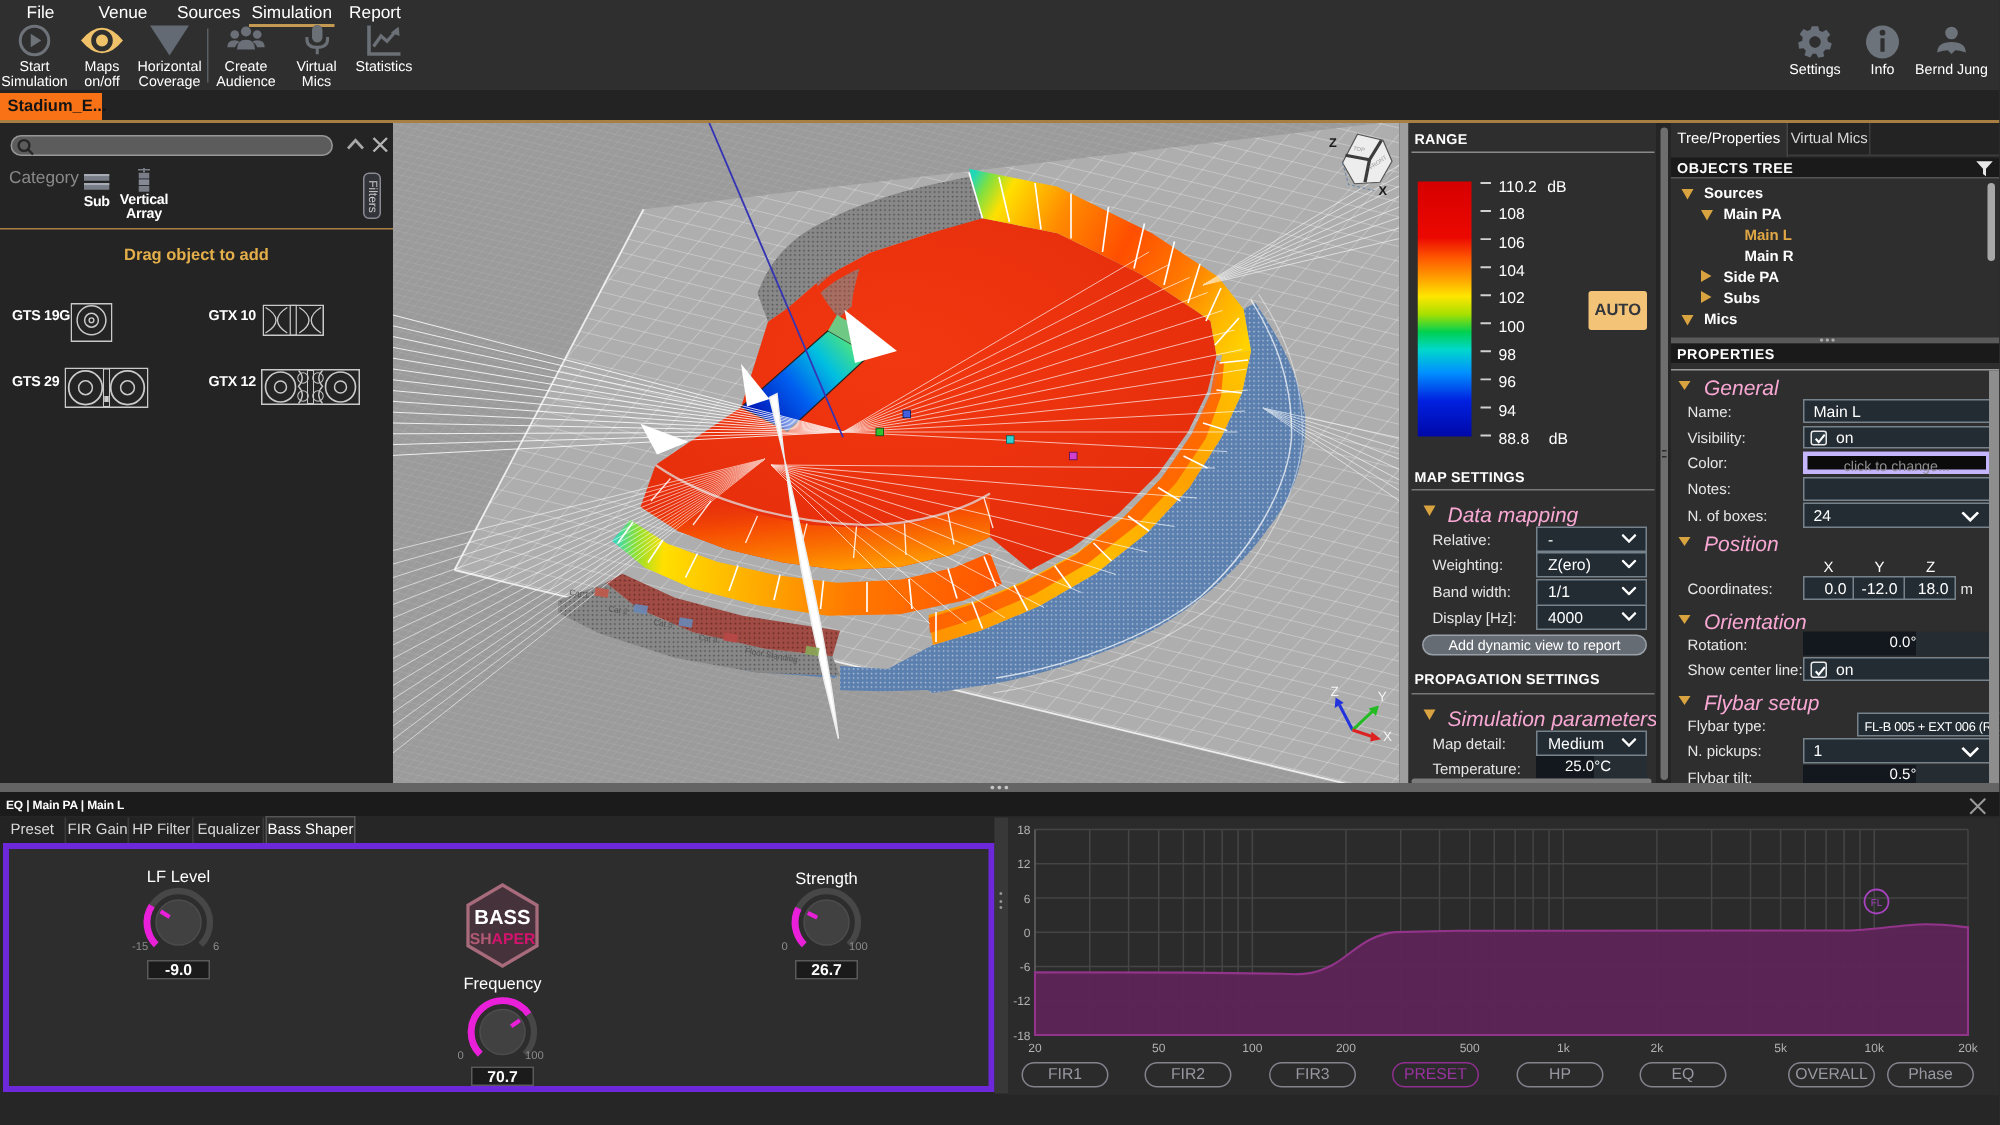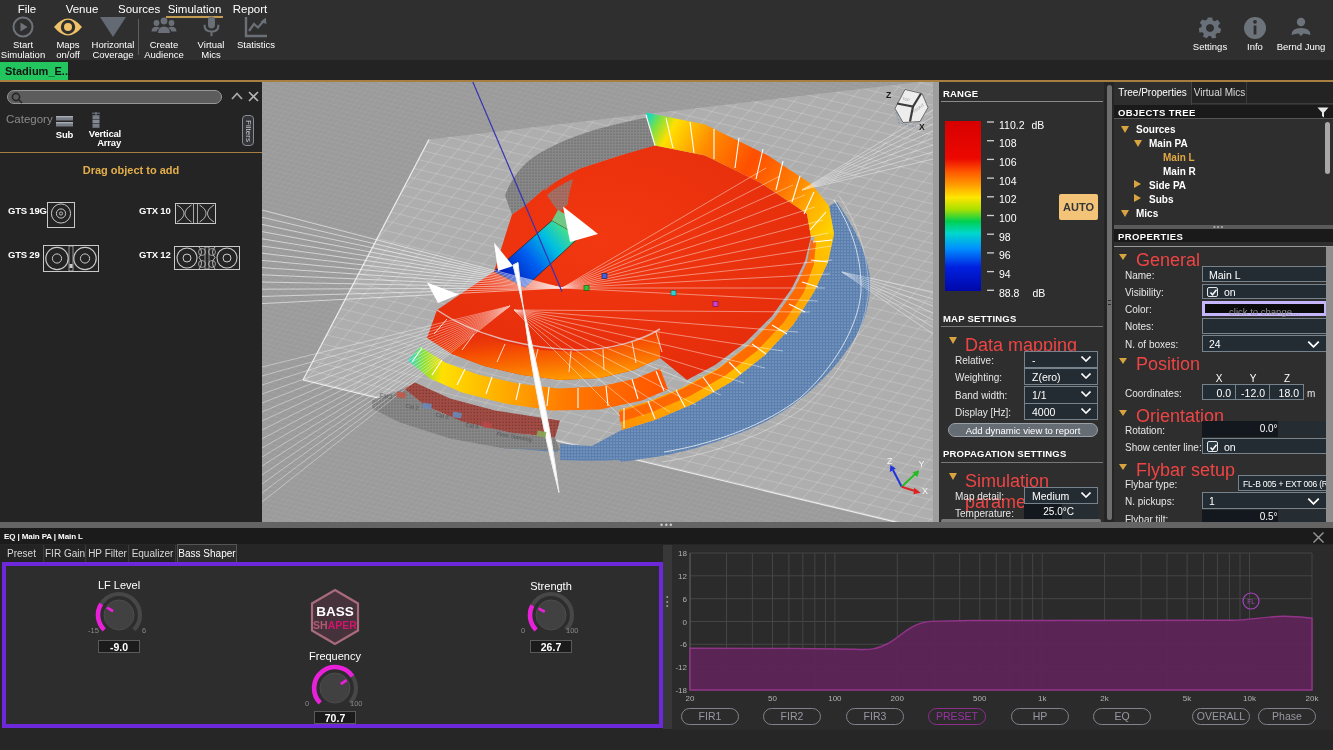--- a/index.html
+++ b/index.html
@@ -8,42 +8,42 @@
 #root{position:relative;width:1333px;height:750px;background:#2e2e2e;}
 
 #toolbar{left:0;top:0;width:1333px;height:60px;background:#2f2f2f;}
 .menu{top:3px;height:14px;font-size:11.5px;color:#fff;text-align:center;}
 #simline{left:166px;top:16px;width:57px;height:2px;background:#c39a52;}
 .tbtn{top:16px;text-align:center;color:#fff;font-size:9.5px;line-height:10px;}
 .tbtn svg{display:block;margin:0 auto 2px auto;}
 #tsep{left:138px;top:19px;width:1px;height:36px;background:#5a5f66;}
 
 #tabbar{left:0;top:60px;width:1333px;height:21px;background:#232323;}
-#doctab{left:0;top:62px;width:68px;height:19px;background:#22c55e;color:#141414;font-weight:bold;font-size:11px;padding:3px 0 0 5px;}
+#doctab{left:0;top:62px;width:68px;height:19px;background:#f97316;color:#141414;font-weight:bold;font-size:11px;padding:3px 0 0 5px;}
 #goldline{left:0;top:80px;width:1333px;height:1.5px;background:#a87f42;}
 
 #leftpanel{left:0;top:81.5px;width:262px;height:441px;background:#242424;}
 #search{left:7px;top:8px;width:215px;height:14px;background:#5c5c5c;border:1px solid #979797;border-radius:7px;}
 .lbl-cat{left:6px;top:31px;font-size:11.5px;color:#8a8a8a;}
 #golddiv{left:0;top:70px;width:262px;height:1.5px;background:#a87f42;}
 #dragtxt{left:0;top:82px;width:262px;text-align:center;color:#e4af4a;font-weight:bold;font-size:11px;}
 .spklbl{color:#fff;font-weight:bold;font-size:9.5px;letter-spacing:-0.2px;}
 
 #viewport{left:262px;top:81.5px;width:671px;height:441px;background:#9b9b9b;overflow:hidden;}
 #vscroll{left:933px;top:81.5px;width:6px;height:441px;background:#9e9e9e;}
 
 #rangepanel{left:939px;top:81.5px;width:175px;height:441px;background:#2e2e2e;overflow:hidden;}
 #rvscroll{left:1104px;top:81.5px;width:10px;height:441px;background:#252525;}
 .sechdr{color:#fff;font-size:9.5px;font-weight:bold;letter-spacing:.2px;}
 .dd{position:absolute;background:#232c33;border:1px solid #76838d;color:#fff;font-size:10.5px;}
 .ddchev{position:absolute;right:6px;top:4px;width:10px;height:6px;}
 .plabel{position:absolute;color:#e6e6e6;font-size:10px;}
 .tri{position:absolute;width:0;height:0;border-left:4.5px solid transparent;border-right:4.5px solid transparent;border-top:7px solid #d9a440;}
 .trir{position:absolute;width:0;height:0;border-top:4.5px solid transparent;border-bottom:4.5px solid transparent;border-left:7px solid #d9a440;}
-.shdr{position:absolute;color:#ef4444;font-size:18px;}
+.shdr{position:absolute;color:#f9a8d4;font-size:14px;font-style:italic;}
 
 #rightpanel{left:1114px;top:81.5px;width:219px;height:441px;background:#2e2e2e;}
 
 #splitter{left:0;top:522px;width:1333px;height:6px;background:#646464;}
 
 #eqpanel{left:0;top:528px;width:1333px;height:222px;background:#262626;}
 #eqhdr{left:4px;top:4px;color:#fff;font-size:8px;font-weight:bold;letter-spacing:-0.1px;}
 .eqtab{position:absolute;top:17px;height:17px;background:#232323;color:#d8d8d8;font-size:10px;text-align:center;padding-top:3px;border-right:1px solid #3a3a3a;white-space:nowrap;overflow:hidden;}
 #eqcontent{left:2px;top:34px;width:661px;height:166px;background:#2d2d2d;border:4px solid #6d28d9;}
 #eqsplit{left:663px;top:17px;width:9px;height:184px;background:#383838;}
@@ -164,21 +164,21 @@
       </svg>
     <div class="abs spklbl" style="left:52px;top:47px;width:25px;text-align:center;font-size:9.5px;">Sub</div>
 
     <svg class="abs" style="left:90px;top:30px;" width="12" height="17" viewBox="0 0 12 17">
         <line x1="6" y1="0" x2="6" y2="3" stroke="#787d87" stroke-width="1.2"></line>
         <line x1="2" y1="1.2" x2="10" y2="1.2" stroke="#787d87" stroke-width="1"></line>
         <rect x="2.5" y="3.2" width="7" height="3.8" fill="#787d87"></rect>
         <rect x="2.5" y="7.6" width="7" height="3.8" fill="#848994"></rect>
         <rect x="2.5" y="12" width="7" height="3.8" fill="#787d87"></rect>
       </svg>
-    <div class="abs spklbl" style="left:71px;top:47px;width:50px;text-align:right;font-size:9.5px;line-height:9.5px;">Vertical<br>Array</div>
+    <div class="abs spklbl" style="left:71px;top:47px;width:50px;text-align:center;font-size:9.5px;line-height:9.5px;">Vertical<br>Array</div>
 
     <div class="abs" style="left:242px;top:33px;width:12px;height:31px;background:#33343a;border:1px solid #8a8a92;border-radius:4px;"></div>
     <div class="abs" style="left:234px;top:45.5px;width:28px;height:8px;color:#c8c8c8;font-size:8px;line-height:8px;text-align:center;transform:rotate(90deg);white-space:nowrap;">Filters</div>
     <div id="golddiv" class="abs"></div>
     <div id="dragtxt" class="abs">Drag object to add</div>
 
     <div class="abs spklbl" style="left:8px;top:123px;">GTS 19G</div>
     <svg class="abs" style="left:47px;top:120px;" width="28" height="26" viewBox="0 0 28 26">
       <rect x="0.5" y="0.5" width="27" height="25" fill="none" stroke="#c9c9c9" stroke-width="1"></rect>
       <circle cx="14" cy="11.5" r="9.6" fill="none" stroke="#c9c9c9" stroke-width="1"></circle>

